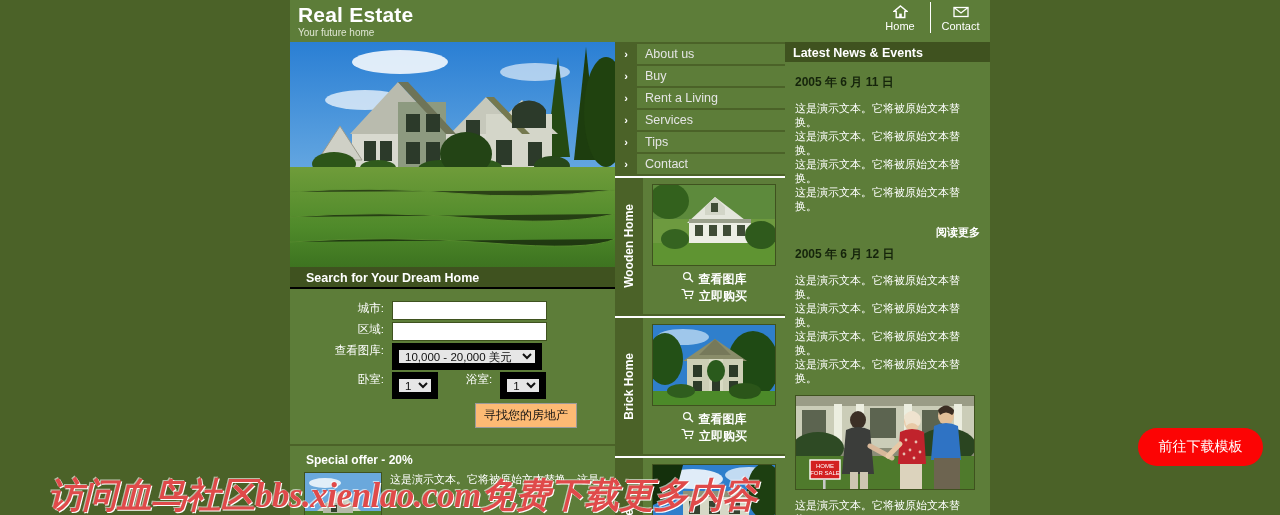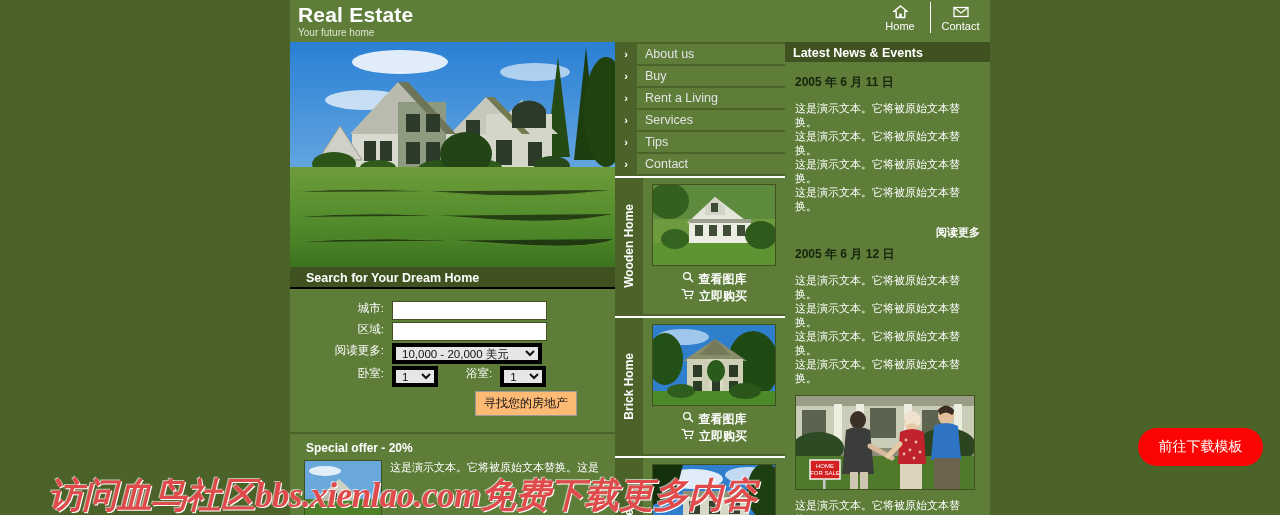--- a/index.html
+++ b/index.html
@@ -64,21 +64,21 @@
   .flabel {
     color: #ffffff; font-size: 11.5px; text-align: right;
     width: 88px; padding-right: 8px; white-space: nowrap;
   }
   .ftext {
     width: 155px; height: 19px; background: #ffffff;
     border: 1px solid #3f521f; font-size: 11px; padding: 0 3px;
     font-family: "Liberation Sans", sans-serif;
   }
   .fsel {
-    height: 21px; background: #e6e6e6; border: 4px solid #000000;
+    height: 27px; background: #e6e6e6; border: 7px solid #000000;
     font-size: 11.5px; padding: 0 2px;
     font-family: "Liberation Sans", sans-serif; color: #111;
   }
   .fsel.wide { width: 150px; }
   .fsel.narrow { width: 46px; }
   .flabel.short { width: 88px; }
   .flabel.inline { width: auto; padding: 0 8px 0 28px; }
   .fbtn-row { display: flex; justify-content: flex-end; padding-right: 24px; margin-top: 4px; }
   .fbtn {
     background: #fdba74; border: 1px solid #9a9a9a; color: #111;
@@ -268,21 +268,21 @@
         <div class="search-body">
           <div class="frow">
             <div class="flabel">城市:</div>
             <input class="ftext" type="text" value="" style="">
           </div>
           <div class="frow">
             <div class="flabel">区域:</div>
             <input class="ftext" type="text" value="" style="">
           </div>
           <div class="frow">
-            <div class="flabel">阅读更多:</div>
+            <div class="flabel">查看图库:</div>
             <select class="fsel wide">
               <option>10,000 - 20,000 美元</option>
             </select>
           </div>
           <div class="frow">
             <div class="flabel short">卧室:</div>
             <select class="fsel narrow">
               <option>1</option>
             </select>
             <div class="flabel inline">浴室:</div>

